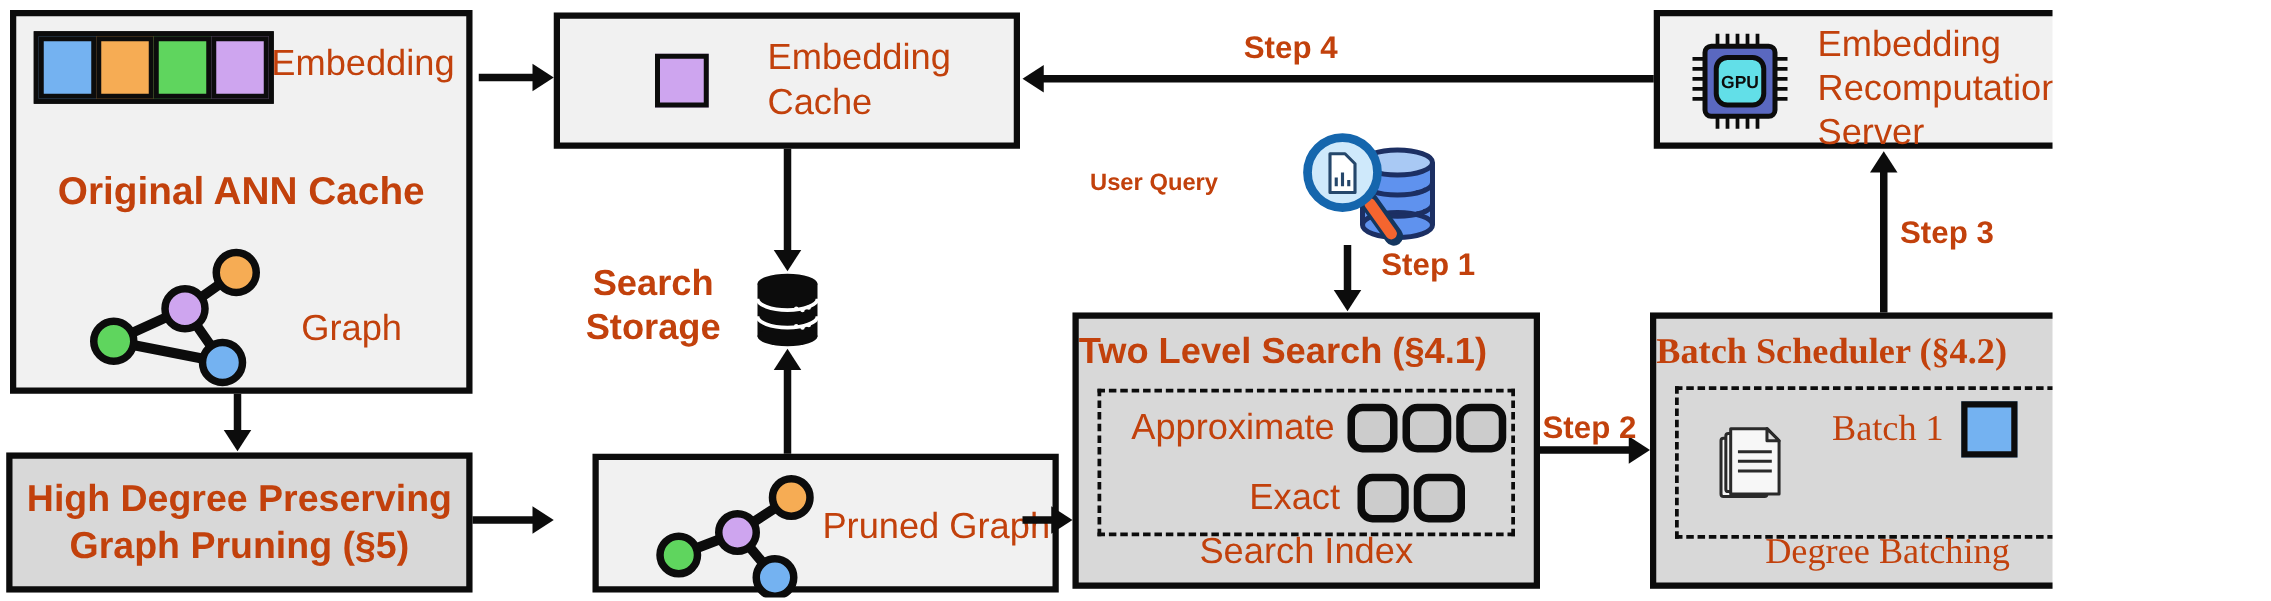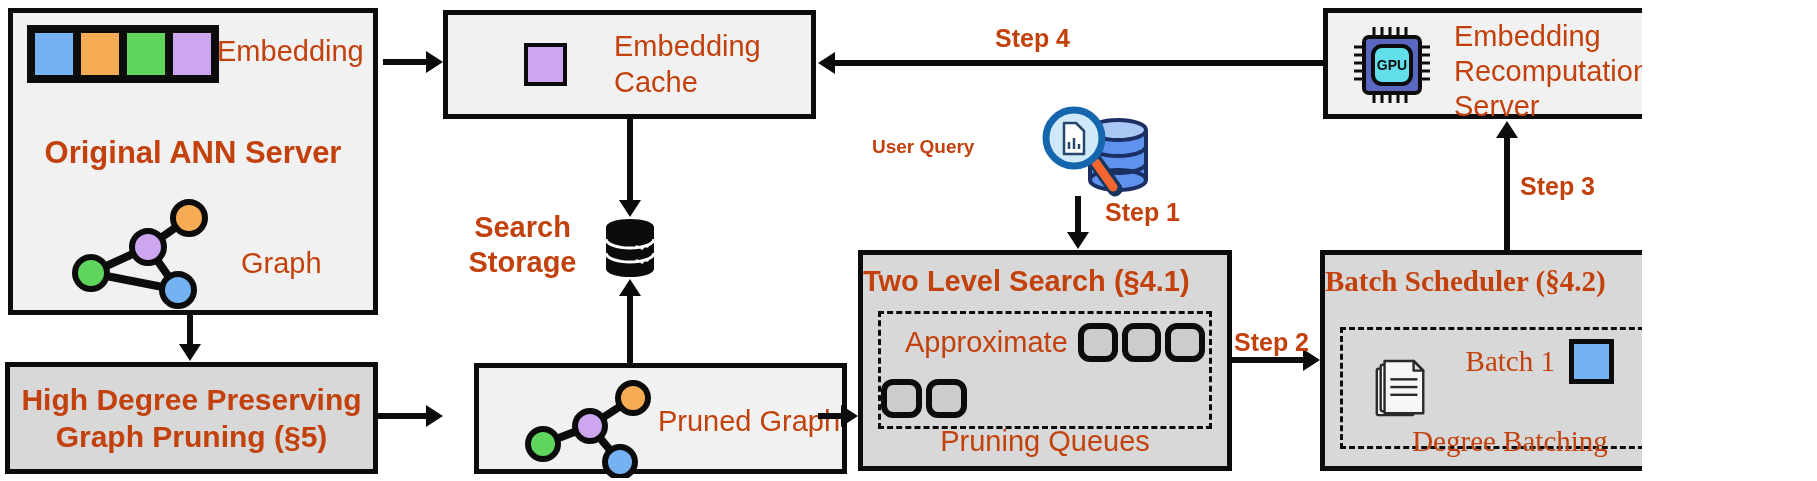--- a/index.html
+++ b/index.html
@@ -44,21 +44,21 @@
 <div id="canvas">
 
   <div class="box bg-light" style="left:8px;top:8px;width:370px;height:307px;">
     <div class="emb-bar" style="left:14px;top:12px;">
       <div class="emb-cell" style="background: rgb(116, 178, 241);"></div>
       <div class="emb-cell" style="background: rgb(246, 172, 84);"></div>
       <div class="emb-cell" style="background: rgb(95, 213, 94);"></div>
       <div class="emb-cell" style="background: rgb(206, 165, 239);"></div>
     </div>
     <div class="abs" style="left:204px;top:22px;font-size:29px;">Embedding</div>
-    <div class="abs ctr b" style="left:0;right:0;top:122px;font-size:31px;">Original ANN Server</div>
+    <div class="abs ctr b" style="left:0;right:0;top:122px;font-size:31px;">Original ANN Cache</div>
     <svg class="abs" style="left:36px;top:182px;" width="175" height="118" viewBox="0 0 175 118">
       <g stroke="#0c0c0c" stroke-width="8" stroke-linecap="round">
         <line x1="42" y1="78" x2="99" y2="52"></line>
         <line x1="99" y1="52" x2="140" y2="23"></line>
         <line x1="99" y1="52" x2="129" y2="95"></line>
         <line x1="42" y1="78" x2="129" y2="95"></line>
       </g>
       <g stroke="#0c0c0c" stroke-width="6">
         <circle cx="140" cy="23" r="16" fill="#f6ac54"></circle>
         <circle cx="99" cy="52" r="16" fill="#cea5ef"></circle>
@@ -148,30 +148,31 @@
   <div class="box bg-gray" style="left:858px;top:250px;width:374px;height:221px;">
     <div class="boxtitle" style="top:10px;">Two Level Search (§4.1)</div>
     <div class="dashed" style="left:15px;top:56px;right:15px;height:118px;display:flex;flex-direction:column;justify-content:center;">
       <div class="qrow">
         <div class="qlabel" style="padding-left:14px;text-align:center;">Approximate</div>
         <div class="queue"></div>
         <div class="queue"></div>
         <div class="queue"></div>
       </div>
       <div class="qrow">
+        <div class="qlabel" style="padding-right:14px;text-align:right;">Exact</div>
         <div class="queue"></div>
         <div class="queue"></div>
       </div>
     </div>
-    <div class="cap">Pruning Queues</div>
+    <div class="cap">Search Index</div>
   </div>
 
   <div class="box bg-gray" style="left:1320px;top:250px;width:380px;height:221px;font-family:Liberation Serif, serif;">
     <div class="boxtitle" style="top:10px;">Batch Scheduler (§4.2)</div>
-    <div class="dashed" style="left:15px;top:72px;right:15px;height:122px;">
+    <div class="dashed" style="left:15px;top:54px;right:15px;height:122px;">
       <svg class="abs" style="left:28px;top:26px;" width="60" height="66" viewBox="0 0 62 66">
         <g fill="#f7f7f7" stroke="#2a2a2a" stroke-width="2.5" stroke-linejoin="round">
           <rect x="6" y="12" width="38" height="48" rx="2"></rect>
           <rect x="10" y="8" width="38" height="48" rx="2"></rect>
           <path d="M14 4 h30 l10 10 v44 h-40 z"></path>
           <path d="M44 4 v10 h10 z" fill="#e0e0e0"></path>
         </g>
         <g stroke="#2a2a2a" stroke-width="2.5">
           <line x1="20" y1="23" x2="48" y2="23"></line>
           <line x1="20" y1="31" x2="48" y2="31"></line>

